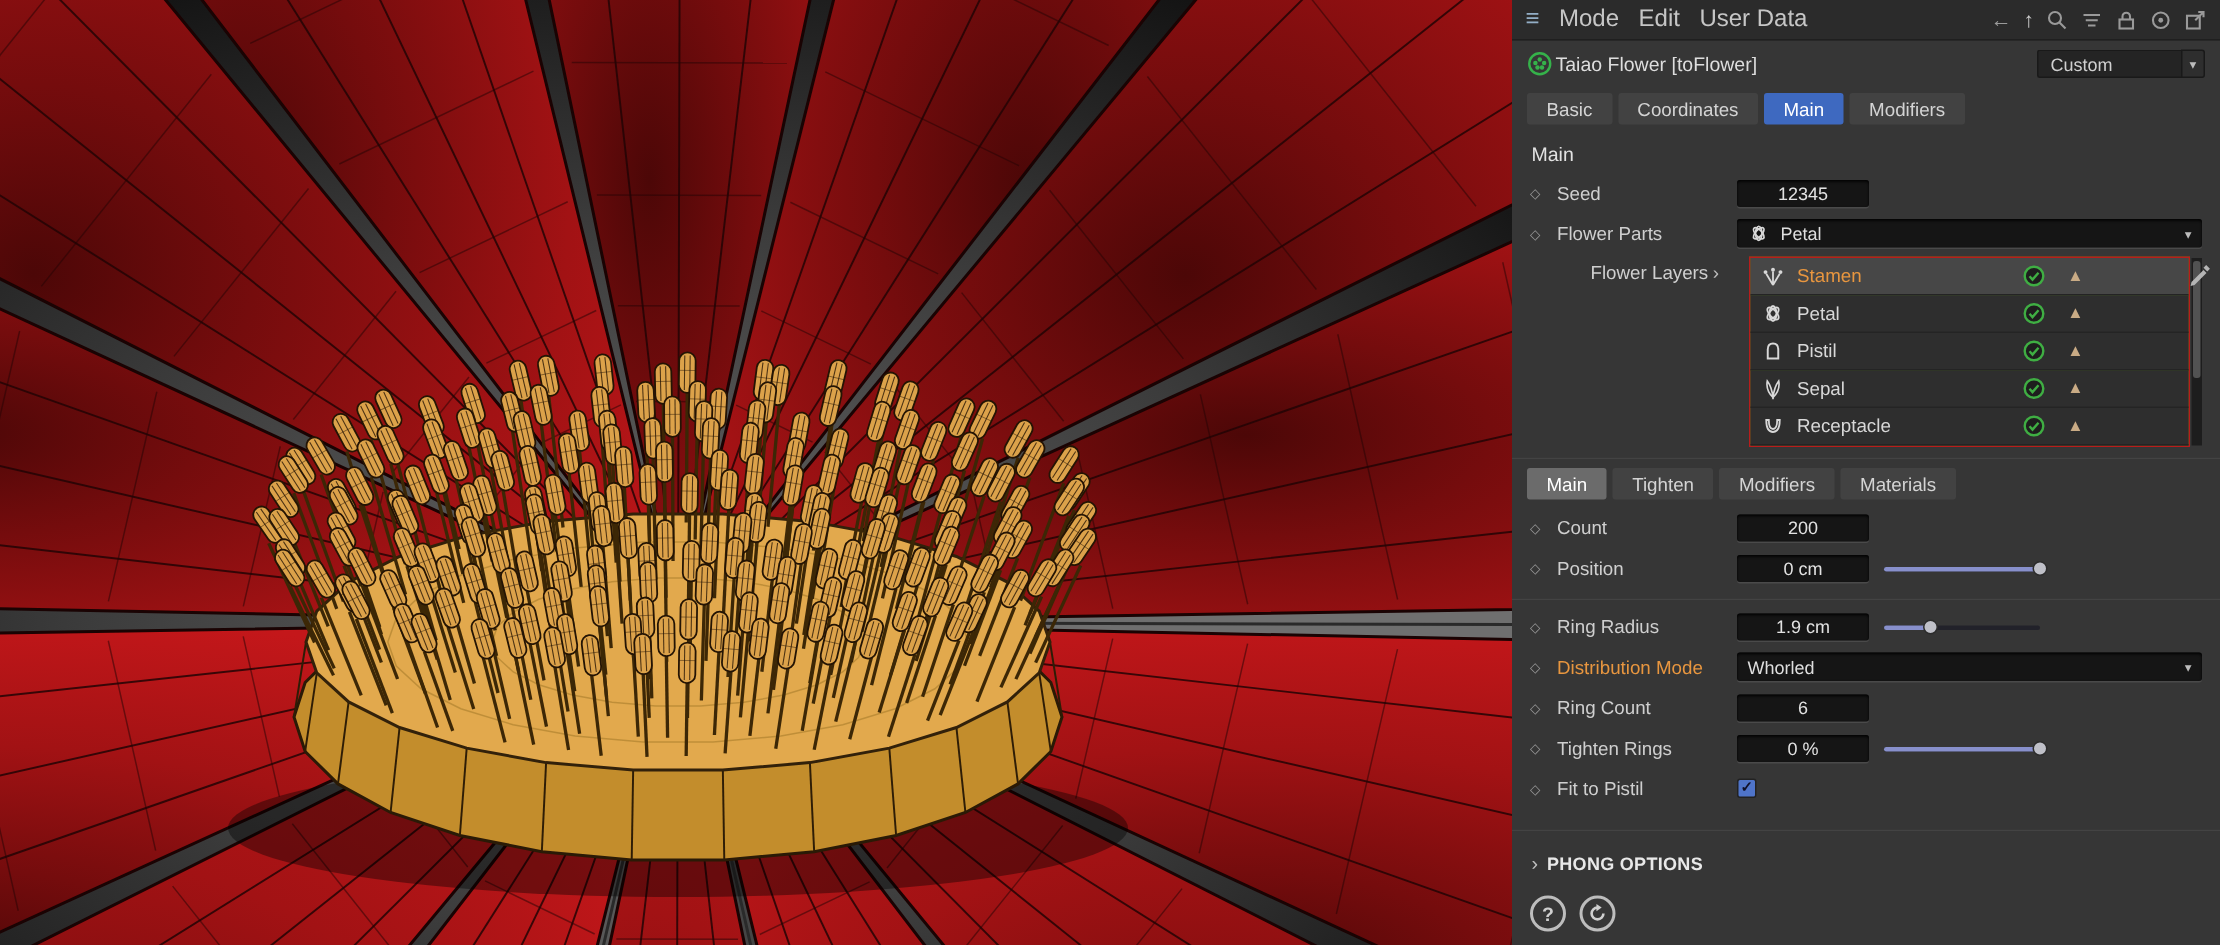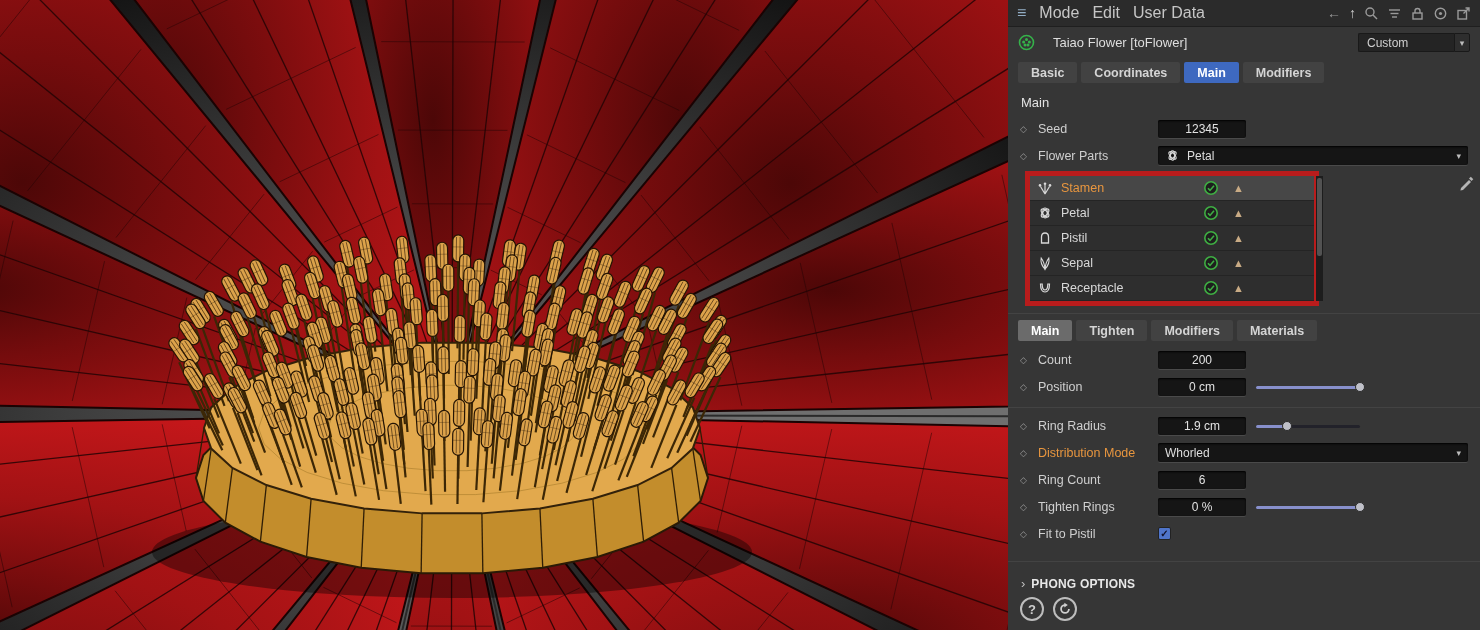--- a/index.html
+++ b/index.html
@@ -15,45 +15,45 @@
   .panel { width:472px; height:630px; background:#363636; position:relative; color:#cccccc; font-size:12.5px; }
 
   .menubar { height:27px; background:#2b2b2b; border-bottom:1px solid #1f1f1f; display:flex; align-items:center; padding:0 9px; gap:13px; }
   .hamb { color:#93aec6; font-size:16px; line-height:1; cursor:default; }
   .menu-item { color:#c6c6c6; font-size:16px; }
   .mb-icons { margin-left:auto; display:flex; align-items:center; gap:8px; color:#9a9a9a; }
   .mb-icons .uni { font-size:14px; line-height:1; }
   .mb-icons .up { color:#cfcfcf; }
   .mb-icons svg { display:block; }
 
-  .obj-row { height:31px; display:flex; align-items:center; padding:0 10px; gap:18px; }
+  .obj-row { height:31px; display:flex; align-items:center; padding:0 10px; gap:2px; }
   .obj-title { color:#dedede; font-size:13px; }
   .preset-wrap { margin-left:auto; display:flex; align-items:flex-start; }
   .preset-btn { width:96px; height:19px; background:#242424; border:1px solid #191919; border-right:none; color:#cfcfcf; font-size:12px; display:flex; align-items:center; padding:0 8px; border-radius:2px 0 0 2px; }
   .preset-ch { width:16px; height:19px; background:#2e2e2e; border:1px solid #191919; display:flex; align-items:center; justify-content:center; font-size:9px; color:#bcbcbc; border-radius:0 2px 2px 0; }
 
-  .tabs-row { display:flex; gap:4px; padding:4px 10px 5px;font-weight:bold; }
+  .tabs-row { display:flex; gap:4px; padding:4px 10px 5px; }
   .tab { height:21px; padding:0 13px; background:#424242; color:#d4d4d4; display:flex; align-items:center; font-size:12.5px; border-radius:2px; }
   .tab.active { background:#3e69c0; color:#ffffff; }
   .subtab.active { background:#6b6b6b; color:#ffffff; }
 
   .section-title { padding:7px 13px 5px; color:#e2e2e2; font-size:13px; }
 
   .param-row { display:flex; align-items:center; height:27px; padding-left:12px; }
   .p-diamond { width:18px; color:#989898; font-size:9px; }
   .p-label { width:108px; color:#cfcfcf; white-space:nowrap; }
   .p-label.orange { color:#e8963f; }
   .num-field { width:88px; height:18px; margin-left:12px; background:#151515; color:#e2e2e2; font-size:12px; display:flex; align-items:center; justify-content:center; border-radius:2px; box-shadow:inset 0 1px 2px #000, 0 1px 0 #4a4a4a; }
   .dd { flex:1; margin-left:12px; margin-right:12px; height:19px; background:#151515; color:#dedede; font-size:12px; display:flex; align-items:center; gap:7px; padding:0 7px; border-radius:2px; box-shadow:inset 0 1px 2px #000, 0 1px 0 #4a4a4a; }
   .dd .ch { margin-left:auto; font-size:9px; color:#bcbcbc; }
 
   .layers-block { display:flex; padding-left:12px; margin-top:2px; }
   .layers-label { width:126px; text-align:right; padding-top:4px; color:#cfcfcf; }
   .layers-label .ch { color:#bdbdbd; margin-left:3px; }
-  .layers-list { width:294px; margin-left:5px; background:#4d7c0f; border:5px solid #b91c1c; position:relative; }
+  .layers-list { width:294px; margin-left:20px; background:#4d7c0f; border:1px solid #b91c1c; position:relative; }
   .layer-row { height:25px; display:flex; align-items:center; padding:0 70px 0 7px; background:#2e2e2e; border-bottom:1px solid #242424; }
   .layer-row.selected { background:#474747; }
   .layer-row .row-icon { width:24px; display:flex; align-items:center; }
   .layer-row .row-name { flex:1; color:#d8d8d8; font-size:12.5px; }
   .layer-row.selected .row-name { color:#e8963f; }
   .row-check { display:flex; align-items:center; }
   .row-tri { color:#c9ab85; font-size:11px; margin-left:14px; }
   .list-scrollbar { position:absolute; right:-9px; top:0; width:7px; height:100%; background:#1d1d1d; }
   .list-thumb { position:absolute; left:1px; top:2px; width:5px; height:62%; background:#525252; border-radius:2px; }
   .eyedropper { position:absolute; right:4px; }
@@ -1710,20 +1710,21 @@
             <ellipse cx="8" cy="8" rx="2.3" ry="5" fill="none" stroke="#d8d8d8" stroke-width="1.2"></ellipse>
             <ellipse cx="8" cy="8" rx="2.3" ry="5" transform="rotate(-42 8 8)" fill="none" stroke="#d8d8d8" stroke-width="1.2"></ellipse>
             <ellipse cx="8" cy="8" rx="2.3" ry="5" transform="rotate(42 8 8)" fill="none" stroke="#d8d8d8" stroke-width="1.2"></ellipse>
           </svg>
         <span>Petal</span>
         <span class="ch">▾</span>
       </div>
     </div>
 
     <div class="layers-block">
+      <div class="layers-label"><span>Flower Layers</span><span class="ch">›</span></div>
       <div class="layers-list">
 
         <div class="layer-row selected">
           <span class="row-icon">
               <svg width="16" height="16" viewBox="0 0 16 16">
                 <path d="M8,14 L8,5 M8,14 L3.5,6.5 M8,14 L12.5,6.5" fill="none" stroke="#d8d8d8" stroke-width="1.2"></path>
                 <circle cx="8" cy="3.8" r="1.3" fill="#d8d8d8"></circle>
                 <circle cx="3" cy="5.4" r="1.3" fill="#d8d8d8"></circle>
                 <circle cx="13" cy="5.4" r="1.3" fill="#d8d8d8"></circle>
               </svg>

